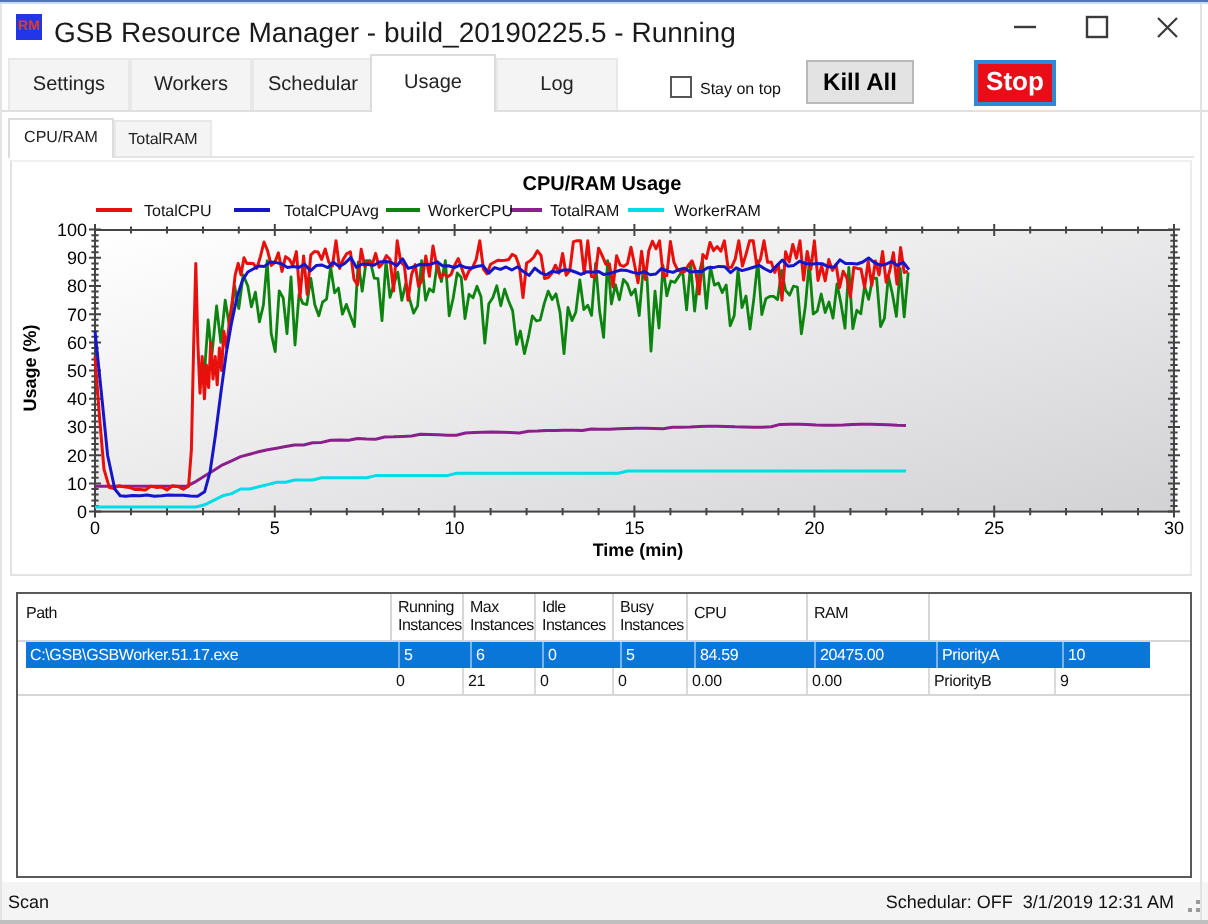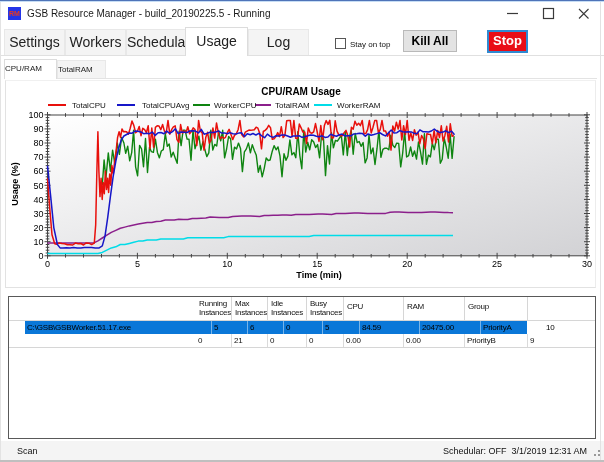--- a/index.html
+++ b/index.html
@@ -1,42 +1,42 @@
 <!DOCTYPE html>
 <html><head><meta charset="utf-8"><style>
 *{margin:0;padding:0;box-sizing:border-box}
 html,body{width:604px;height:462px;background:#fff;font-family:"Liberation Sans",sans-serif;overflow:hidden;position:relative}
 .abs{position:absolute}
 
 #topline1{left:0;top:0;width:604px;height:1px;background:#4f74b8}
 #topline2{left:0;top:1px;width:604px;height:1px;background:#c6ddf5}
 #icon{left:8px;top:7px;width:13px;height:13px;background:#2335e8;color:#e83a1e;font-size:7px;font-weight:bold;text-align:center;line-height:13px}
-#title{left:27px;top:8px;font-size:10px;color:#1a1a1a}
+#title{left:27px;top:8px;font-size:14px;color:#1a1a1a}
 .capbtn{top:0;width:34px;height:26px;color:#333;text-align:center}
 
-.tab{top:29px;height:26px;background:#f4f4f4;border:1px solid #e8e8e8;border-bottom:none;font-size:14px;color:#222;text-align:center;line-height:25px}
+.tab{top:29px;height:26px;background:#f4f4f4;border:1px solid #e8e8e8;border-bottom:none;font-size:10px;color:#222;text-align:center;line-height:25px}
 #tabline{left:0px;top:55px;width:604px;height:1px;background:#e0e0e0}
 .tabactive{top:27px!important;height:29px!important;background:#fff!important;border:1px solid #dcdcdc!important;border-bottom:none!important;z-index:3;line-height:27px!important}
 
-.stab{height:19px;background:#f4f4f4;border:1px solid #e8e8e8;border-bottom:none;font-size:8px;color:#222;line-height:18px}
+.stab{height:19px;background:#f4f4f4;border:1px solid #e8e8e8;border-bottom:none;font-size:8px;color:#222;text-align:center;line-height:18px}
 #stabline{left:4px;top:78px;width:593px;height:1px;background:#e3e3e3}
 .stabactive{background:#fff!important;border:1px solid #dcdcdc!important;border-bottom:none!important;z-index:3}
 
 #cb{left:335px;top:38px;width:11px;height:11px;border:1px solid #565656;background:#fff}
 #cblab{left:350px;top:40px;font-size:8px;color:#111}
 #killall{left:403px;top:30px;width:54px;height:22px;background:#e3e3e3;border:1px solid #b9b9b9;font-size:12px;font-weight:bold;color:#000;text-align:center;line-height:20px}
 #stop{left:487px;top:30px;width:41px;height:23px;background:#e90d17;border:2px solid #2f8ad2;font-size:13px;font-weight:bold;color:#fff;text-align:center;line-height:18px}
 
 #chartbox{left:5px;top:80px;width:591px;height:208px;border:1px solid #e2e2e2;border-top-color:#f0f0f0;border-right-color:#ececec}
 #chart{left:5px;top:80px}
 #grid{left:8px;top:296px;width:588px;height:143px;border:1px solid #595959;background:#fff;color:#111}
 .hc{position:absolute;top:0;height:23px;border-right:1px solid #d6d6d6;padding:3px 0 0 3px;line-height:8.7px;font-size:8px;letter-spacing:-0.26px;overflow:hidden}
 .hc1{padding-top:6px}
 #hdrline{position:absolute;left:0;top:23px;width:586px;height:1px;background:#d6d6d6}
-#row1{position:absolute;left:16px;top:24px;width:502px;height:13px;background:#0a77d8;color:#000000}
+#row1{position:absolute;left:4px;top:24px;width:562px;height:13px;background:#0a77d8;color:#ffffff}
 #row2{position:absolute;left:0;top:37px;width:586px;height:13px;background:#fff;color:#111}
 #row2line{position:absolute;left:0;top:50px;width:586px;height:1px;background:#d6d6d6}
 .c{position:absolute;top:0;height:13px;line-height:13px;padding-left:2px;font-size:8px;letter-spacing:-0.18px;border-right:1px solid rgba(214,214,214,0.9);white-space:nowrap;overflow:hidden}
 #row1 .c{border-right:1px solid rgba(255,255,255,0.45)}
 #status{left:0;top:441px;width:604px;height:19px;background:#f4f4f4;font-size:9px;color:#111}
 #botline{left:0;top:460px;width:604px;height:2px;background:#bfbfbf}
 svg text{font-family:"Liberation Sans",sans-serif}
 </style></head><body>
 <div class="abs" id="topline1"></div>
 <div class="abs" id="topline2"></div>
@@ -115,27 +115,27 @@
 <text x="13" y="104" font-size="9" font-weight="bold" fill="#000" text-anchor="middle" transform="rotate(-90 13 104)">Usage (%)</text>
 <g fill="none" stroke-linejoin="round">
 <polyline points="42.5,173.5 47.9,173.5 52.4,173.5 56.9,173.5 61.4,173.5 65.9,173.5 70.4,173.5 74.9,173.5 79.4,173.5 83.9,173.5 88.4,173.5 92.9,173.5 97.3,172.4 101.8,170.2 106.3,167.9 110.8,166.8 115.3,164.5 119.8,164.5 124.3,163.4 128.8,162.3 133.3,161.1 137.8,161.1 142.3,160.0 146.8,160.0 151.3,160.0 155.8,158.9 160.3,158.9 164.8,158.9 169.3,158.9 173.8,158.9 178.3,158.9 182.8,157.8 187.3,157.8 191.8,157.8 196.3,157.8 200.8,157.8 205.2,157.8 209.7,157.8 214.2,157.8 218.7,157.8 223.2,156.6 227.7,156.6 232.2,156.6 236.7,156.6 241.2,156.6 245.7,156.6 250.2,156.6 254.7,156.6 259.2,156.6 263.7,156.6 268.2,156.6 272.7,156.6 277.2,156.6 281.7,156.6 286.2,156.6 290.7,156.6 295.2,156.6 299.7,156.6 304.2,156.6 308.7,155.5 313.1,155.5 317.6,155.5 322.1,155.5 326.6,155.5 331.1,155.5 335.6,155.5 340.1,155.5 344.6,155.5 349.1,155.5 353.6,155.5 358.1,155.5 362.6,155.5 367.1,155.5 371.6,155.5 376.1,155.5 380.6,155.5 385.1,155.5 389.6,155.5 394.1,155.5 398.6,155.5 403.1,155.5 407.6,155.5 412.1,155.5 416.6,155.5 421.0,155.5 425.5,155.5 430.0,155.5 434.5,155.5 439.0,155.5 443.5,155.5 448.0,155.5" stroke="#00dce8" stroke-width="1.5"></polyline>
 <polyline points="42.5,163.1 47.9,163.1 52.4,163.1 56.9,163.1 61.4,163.1 65.9,163.1 70.4,163.1 74.9,163.1 79.4,163.1 83.9,163.1 88.4,163.1 92.9,160.8 97.3,158.0 101.8,155.2 106.3,152.4 110.8,150.4 115.3,148.3 119.8,147.1 124.3,145.9 128.8,144.9 133.3,144.1 137.8,143.3 142.3,142.5 146.8,142.5 151.3,141.4 155.8,141.2 160.3,140.1 164.8,140.0 169.3,140.1 173.8,139.3 178.3,139.5 182.8,139.6 187.3,138.5 191.8,138.4 196.3,138.2 200.8,138.0 205.2,137.1 209.7,137.2 214.2,137.4 218.7,137.6 223.2,137.6 227.7,136.5 232.2,136.3 236.7,136.1 241.2,136.0 245.7,136.1 250.2,136.3 254.7,136.5 259.2,135.6 263.7,135.5 268.2,135.3 272.7,135.2 277.2,135.1 281.7,135.1 286.2,135.3 290.7,134.5 295.2,134.6 299.7,134.6 304.2,134.4 308.7,134.2 313.1,134.1 317.6,134.1 322.1,134.2 326.6,134.4 331.1,133.6 335.6,133.6 340.1,133.5 344.6,133.3 349.1,133.1 353.6,133.1 358.1,133.2 362.6,133.4 367.1,133.5 371.6,133.6 376.1,133.6 380.6,133.4 385.1,132.2 389.6,132.1 394.1,132.1 398.6,132.3 403.1,132.5 407.6,132.6 412.1,132.6 416.6,132.5 421.0,132.3 425.5,132.1 430.0,132.1 434.5,132.2 439.0,132.4 443.5,132.6 448.0,132.7" stroke="#8b1f8b" stroke-width="1.5"></polyline>
 <polyline points="97.3,105.3 99.1,79.9 100.9,98.2 103.3,72.9 105.4,91.2 107.6,70.1 109.9,84.2 112.3,63.0 114.4,74.3 116.6,57.4 118.9,63.0 120.7,73.4 122.7,66.1 124.7,80.9 126.7,72.6 128.6,50.3 130.6,86.8 132.6,95.8 134.6,65.4 136.6,69.0 138.5,86.8 140.5,58.5 142.5,92.5 144.5,67.3 146.4,71.7 148.4,72.3 150.4,59.2 152.4,72.4 154.4,77.9 156.3,71.0 158.3,69.6 160.3,53.5 162.3,66.4 164.2,64.0 166.2,77.1 168.2,72.2 170.2,77.9 172.2,83.3 174.1,51.1 176.1,65.6 178.1,50.3 180.1,50.3 182.1,59.1 184.0,59.3 186.0,80.3 188.0,50.3 190.0,68.7 191.9,62.2 193.9,56.1 195.9,70.2 197.9,61.8 199.9,69.8 201.8,76.6 203.8,72.9 205.8,50.3 207.8,70.1 209.7,64.4 211.7,66.0 213.7,50.9 215.7,60.8 217.7,50.3 219.6,77.9 221.6,69.0 223.6,56.5 225.6,58.7 227.5,79.3 229.5,67.1 231.5,68.9 233.5,63.1 235.5,68.4 237.4,91.6 239.4,71.9 241.4,68.9 243.4,62.9 245.4,72.9 247.3,64.6 249.3,70.5 251.3,75.3 253.3,92.2 255.2,85.5 257.2,96.8 259.2,88.6 261.2,77.9 263.2,80.5 265.1,80.0 267.1,71.8 269.1,65.6 271.1,69.8 273.0,66.9 275.0,76.2 277.0,96.8 279.0,73.7 281.0,80.3 282.9,76.1 284.9,59.9 286.9,74.8 288.9,72.6 290.8,77.7 292.8,51.7 294.8,75.5 296.8,88.7 298.8,50.3 300.7,72.0 302.7,62.3 304.7,69.9 306.7,59.7 308.7,62.0 310.6,67.5 312.6,64.6 314.6,77.8 316.6,54.5 318.5,58.8 320.5,95.6 322.5,65.6 324.5,84.0 326.5,52.8 328.4,67.9 330.4,60.5 332.4,61.2 334.4,58.2 336.3,55.3 338.3,74.9 340.3,51.9 342.3,75.5 344.3,57.4 346.2,50.3 348.2,74.2 350.2,53.4 352.2,62.6 354.2,61.5 356.1,66.3 358.1,62.5 360.1,82.9 362.1,77.9 364.0,55.0 366.0,73.8 368.0,68.0 370.0,84.5 372.0,68.7 373.9,50.3 375.9,77.3 377.9,69.4 379.9,68.2 381.8,68.2 383.8,69.8 385.8,55.2 387.8,65.2 389.8,67.6 391.7,63.1 393.7,63.5 395.7,86.9 397.7,73.0 399.6,51.3 401.6,77.0 403.6,75.6 405.6,67.0 407.6,76.3 409.5,71.0 411.5,79.1 413.5,61.9 415.5,71.9 417.5,84.1 419.4,53.7 421.4,84.3 423.4,75.1 425.4,76.9 427.3,63.1 429.3,69.7 431.3,59.2 433.3,59.1 435.3,83.3 437.2,79.2 439.2,58.1 441.2,67.0 443.2,78.2 445.1,54.3 447.1,78.4 449.1,56.2" stroke="#0e8410" stroke-width="1.4"></polyline>
 <polyline points="42.5,98.2 44.7,127.9 47.0,154.7 49.7,163.8 51.5,164.2 54.2,162.9 56.9,163.4 59.6,163.7 62.3,164.7 65.0,164.7 67.7,165.0 70.4,163.1 73.1,163.7 75.8,163.5 78.5,165.0 81.2,162.9 83.9,163.2 86.6,164.6 89.3,163.1 90.7,144.8 91.8,94.0 92.9,51.7 93.9,91.2 95.0,116.6 96.1,98.2 97.2,119.4 98.2,102.5 99.3,113.8 100.4,91.2 101.5,109.5 102.6,98.2 103.6,112.4 104.7,94.0 105.8,105.3 106.9,85.6 108.3,94.0 109.8,79.9 111.2,70.1 112.6,57.4 114.1,51.7 115.5,57.4 117.0,48.9 118.4,51.7 119.8,51.6 121.6,51.7 123.4,54.2 125.2,48.3 127.0,41.0 128.8,45.4 130.6,52.7 132.4,51.3 134.2,46.4 136.0,55.7 137.8,48.3 139.6,49.6 141.4,52.6 143.2,45.8 145.0,68.6 146.8,48.0 148.6,67.2 150.4,47.4 152.2,45.8 154.0,46.0 155.8,49.7 157.6,44.5 159.4,51.1 161.2,53.0 163.0,40.4 164.8,54.2 166.6,49.7 168.4,46.8 170.2,45.9 172.0,59.7 173.8,62.4 175.6,44.6 177.4,53.2 179.2,50.8 181.0,52.8 182.8,46.7 184.6,53.7 186.4,51.5 188.2,47.8 190.0,49.6 191.8,65.5 193.6,40.4 195.4,51.1 197.2,52.9 199.0,70.1 200.8,57.3 202.6,52.3 204.3,63.2 206.1,59.9 207.9,48.0 209.7,58.1 211.5,43.0 213.3,52.6 215.1,58.9 216.9,56.8 218.7,58.5 220.5,57.3 222.3,52.7 224.1,49.3 225.9,54.3 227.7,59.6 229.5,55.4 231.3,53.7 233.1,49.7 234.9,40.4 236.7,54.5 238.5,56.9 240.3,52.1 242.1,51.1 243.9,50.1 245.7,50.2 247.5,50.1 249.3,49.8 251.1,47.2 252.9,48.2 254.7,53.2 256.5,68.8 258.3,51.5 260.1,50.4 261.9,48.6 263.7,45.4 265.5,47.7 267.3,59.3 269.1,58.8 270.9,56.6 272.7,52.6 274.5,56.6 276.3,46.7 278.1,57.6 279.9,55.3 281.7,40.8 283.5,40.4 285.3,40.4 287.1,56.7 288.9,40.4 290.7,58.2 292.5,58.5 294.3,44.1 296.1,47.8 297.9,52.1 299.7,51.9 301.5,63.5 303.3,47.9 305.1,52.6 306.9,53.2 308.7,51.9 310.5,43.6 312.2,52.0 314.0,61.4 315.8,45.6 317.6,59.7 319.4,45.4 321.2,40.6 323.0,44.4 324.8,40.4 326.6,58.0 328.4,57.8 330.2,40.8 332.0,51.2 333.8,54.9 335.6,55.8 337.4,55.7 339.2,52.6 341.0,50.4 342.8,55.4 344.6,67.0 346.4,47.3 348.2,49.2 350.0,41.2 351.8,45.3 353.6,43.3 355.4,45.6 357.2,40.4 359.0,53.7 360.8,53.6 362.6,49.6 364.4,40.4 366.2,53.0 368.0,47.2 369.8,40.4 371.6,40.4 373.4,52.9 375.2,49.7 377.0,40.4 378.8,51.1 380.6,51.0 382.4,56.2 384.2,52.1 386.0,70.1 387.8,45.9 389.6,51.0 391.4,42.2 393.2,49.1 395.0,40.4 396.8,60.0 398.6,45.7 400.4,54.6 402.2,40.4 404.0,60.2 405.8,52.9 407.6,60.4 409.4,49.8 411.2,55.2 413.0,52.1 414.8,63.7 416.6,55.6 418.4,58.9 420.2,68.5 421.9,53.7 423.7,54.2 425.5,54.5 427.3,63.7 429.1,50.7 430.9,62.7 432.7,50.5 434.5,57.5 436.3,45.8 438.1,61.1 439.9,55.4 441.7,46.3 443.5,62.0 445.3,43.8 447.1,56.3 448.9,55.5" stroke="#e8100c" stroke-width="1.5"></polyline>
 <polyline points="42.5,85.6 45.7,116.6 48.8,147.6 52.4,164.5 55.1,167.9 57.8,168.1 61.4,167.8 65.0,167.9 68.6,167.5 72.2,168.1 75.8,167.9 79.4,167.5 83.0,167.6 86.6,167.6 90.2,168.0 93.8,168.1 97.3,165.9 100.0,156.1 102.7,137.7 105.4,116.6 108.1,96.8 110.8,81.3 113.5,68.6 116.2,60.2 118.9,56.0 121.6,54.5 124.3,53.0 127.2,53.2 130.1,51.0 133.0,51.3 135.8,51.9 138.7,53.7 141.6,53.3 144.5,53.7 147.3,52.1 150.2,55.4 153.1,52.8 156.0,52.5 158.9,53.8 161.7,51.1 164.6,53.3 167.5,51.6 170.4,48.8 173.2,53.7 176.1,52.0 179.0,52.3 181.9,52.6 184.7,51.0 187.6,50.7 190.5,51.1 193.4,52.9 196.3,49.4 199.1,54.2 202.0,53.4 204.9,52.2 207.8,52.4 210.6,52.1 213.5,50.9 216.4,53.0 219.3,52.9 222.2,53.8 225.0,52.6 227.9,53.8 230.8,54.0 233.7,53.1 236.5,52.8 239.4,56.6 242.3,53.8 245.2,54.7 248.0,53.5 250.9,55.0 253.8,53.4 256.7,55.8 259.6,57.7 262.4,54.1 265.3,56.4 268.2,57.4 271.1,55.7 273.9,56.1 276.8,55.0 279.7,55.0 282.6,56.0 285.5,57.2 288.3,55.9 291.2,56.1 294.1,55.7 297.0,57.3 299.8,56.8 302.7,55.8 305.6,55.0 308.5,55.3 311.4,56.2 314.2,56.8 317.1,55.8 320.0,57.4 322.9,57.0 325.7,54.3 328.6,55.5 331.5,56.2 334.4,54.8 337.2,54.1 340.1,56.0 343.0,55.8 345.9,55.8 348.8,53.9 351.6,53.8 354.5,53.2 357.4,53.4 360.3,56.3 363.1,53.9 366.0,55.3 368.9,54.5 371.8,53.6 374.7,52.7 377.5,54.5 380.4,55.9 383.3,52.9 386.2,50.0 389.0,53.1 391.9,52.7 394.8,50.6 397.7,51.8 400.5,52.1 403.4,51.8 406.3,51.9 409.2,53.4 412.1,53.6 414.9,49.9 417.8,51.7 420.7,51.8 423.6,52.0 426.4,51.0 429.3,49.0 432.2,51.3 435.1,52.6 438.0,52.1 440.8,50.8 443.7,52.7 446.6,51.1 449.5,54.8" stroke="#1616c8" stroke-width="1.5"></polyline>
 </g>
 </svg>
 <div class="abs" id="grid">
+<div class="hc hc1" style="left:0;width:187px"><span style="padding-left:1px">Path</span></div>
 <div class="hc" style="left:187px;width:36px">Running<br>Instances</div>
 <div class="hc" style="left:223px;width:36px">Max<br>Instances</div>
 <div class="hc" style="left:259px;width:39px">Idle<br>Instances</div>
 <div class="hc" style="left:298px;width:37px">Busy<br>Instances</div>
 <div class="hc hc1" style="left:395px;width:61px">RAM</div>
 <div class="hc hc1" style="left:335px;width:60px">CPU</div>
-<div class="hc hc1" style="left:456px;width:63px">Group</div>
 <div id="hdrline"></div>
 <div id="row1">
 <div class="c" style="left:0;width:187px">C:\GSB\GSBWorker.51.17.exe</div>
 <div class="c" style="left:187px;width:36px">5</div>
 <div class="c" style="left:223px;width:36px">6</div>
 <div class="c" style="left:259px;width:39px">0</div>
 <div class="c" style="left:298px;width:37px">5</div>
 <div class="c" style="left:335px;width:60px">84.59</div>
 <div class="c" style="left:395px;width:61px">20475.00</div>
 <div class="c" style="left:456px;width:63px">PriorityA</div>
@@ -147,21 +147,21 @@
 <div class="c" style="left:259px;width:39px">0</div>
 <div class="c" style="left:298px;width:37px">0</div>
 <div class="c" style="left:335px;width:60px">0.00</div>
 <div class="c" style="left:395px;width:61px">0.00</div>
 <div class="c" style="left:456px;width:63px">PriorityB</div>
 <div class="c" style="left:519px;width:67px;border-right:none">9</div>
 </div>
 <div id="row2line"></div>
 </div>
 <div class="abs" id="status">
-<span style="position:absolute;left:17px;top:5px">Scan</span>
+<span style="position:absolute;left:4px;top:5px">Scan</span>
 <span style="position:absolute;right:17px;top:5px">Schedular: OFF&nbsp;&nbsp;3/1/2019 12:31 AM</span>
 <svg style="position:absolute;right:3px;top:6px" width="10" height="10">
       <g fill="#9a9a9a">
         <rect x="7" y="7" width="2" height="2"></rect>
         <rect x="7" y="3" width="2" height="2"></rect>
         <rect x="3" y="7" width="2" height="2"></rect>
       </g>
     </svg>
 </div>
 <div class="abs" id="botline"></div>

